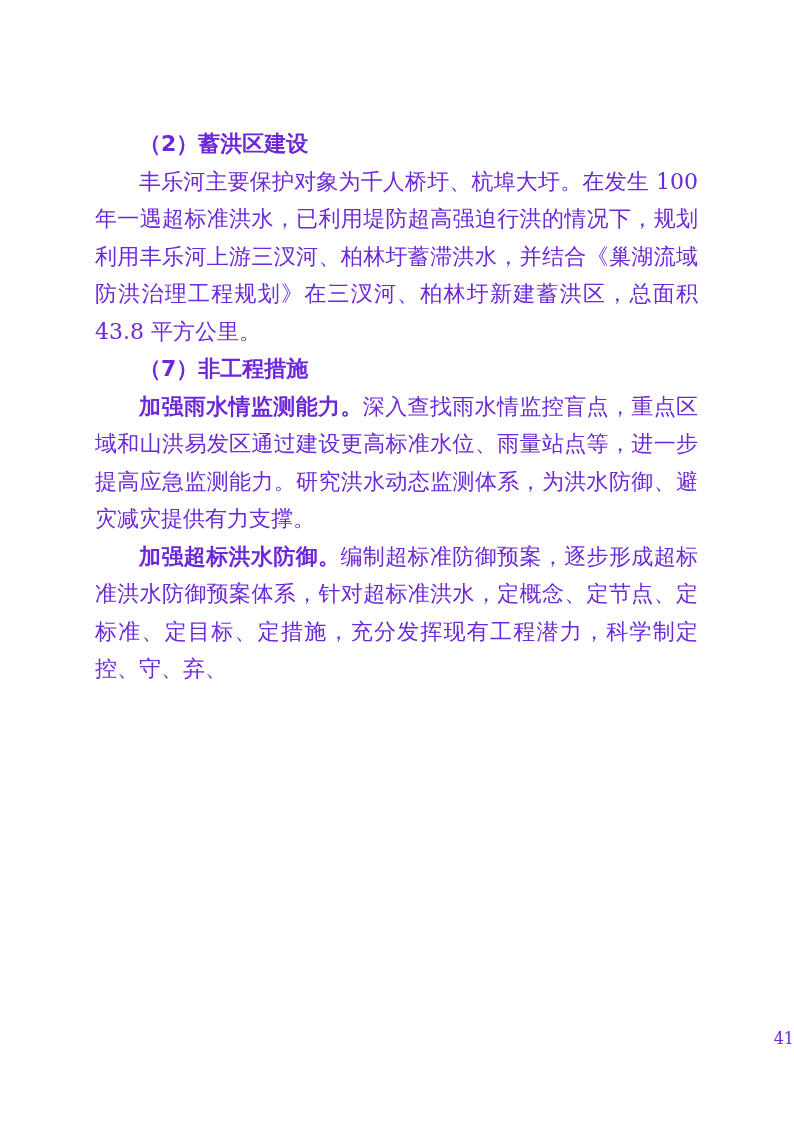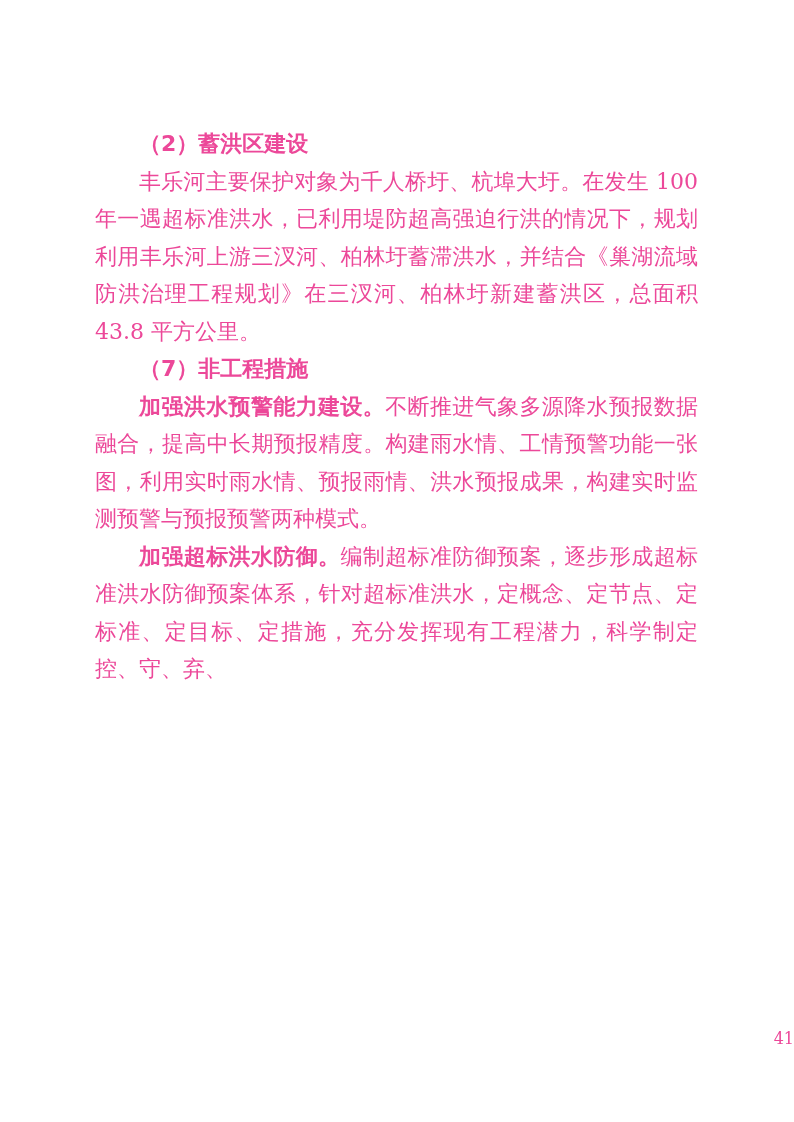--- a/index.html
+++ b/index.html
@@ -2,21 +2,21 @@
 <html><head>
 <meta charset="utf-8">
 <style>
   html, body { margin: 0; padding: 0; background: #e8e8e8; }
   .page {
     position: relative;
     width: 794px;
     height: 1122px;
     margin: 0 auto;
     background: #ffffff;
-    color: #ec4899;
+    color: #6d28d9;
     font-family: "DejaVu Serif", "Liberation Serif", serif;
     overflow: hidden;
   }
   .content {
     position: absolute;
     top: 125px;
     left: 95px;
     width: 603px;
     font-size: 22px;
     line-height: 37.5px;
@@ -56,21 +56,21 @@
 <div class="page">
   <div class="content">
 
     <h2>（2）蓄洪区建设</h2>
 
 
     <p><span class="lead"></span><span>丰乐河主要保护对象为千人桥圩、杭埠大圩。在发生 100 年一遇超标准洪水，已利用堤防超高强迫行洪的情况下，规划利用丰乐河上游三汊河、柏林圩蓄滞洪水，并结合《巢湖流域防洪治理工程规划》在三汊河、柏林圩新建蓄洪区，总面积 43.8 平方公里。</span></p>
 
     <h2>（7）非工程措施</h2>
 
+    <p><span class="lead">加强雨水情监测能力。</span><span>深入查找雨水情监控盲点，重点区域和山洪易发区通过建设更高标准水位、雨量站点等，进一步提高应急监测能力。研究洪水动态监测体系，为洪水防御、避灾减灾提供有力支撑。</span></p>
 
-    <p><span class="lead">加强洪水预警能力建设。</span><span>不断推进气象多源降水预报数据融合，提高中长期预报精度。构建雨水情、工情预警功能一张图，利用实时雨水情、预报雨情、洪水预报成果，构建实时监测预警与预报预警两种模式。</span></p>
 
     <p><span class="lead">加强超标洪水防御。</span><span>编制超标准防御预案，逐步形成超标准洪水防御预案体系，针对超标准洪水，定概念、定节点、定标准、定目标、定措施，充分发挥现有工程潜力，科学制定控、守、弃、</span></p>
 
   </div>
 
   <div class="page-number">41</div>
 </div>
 
 </body></html>

